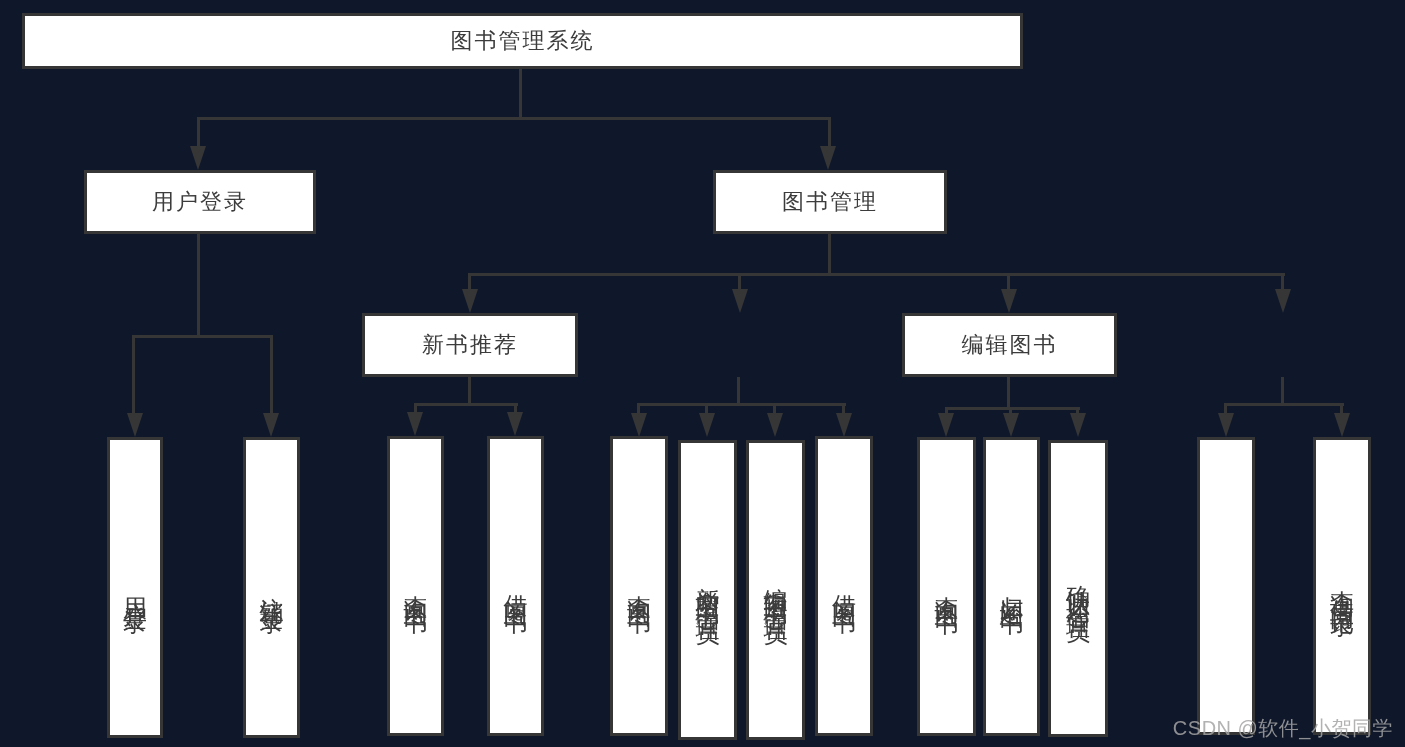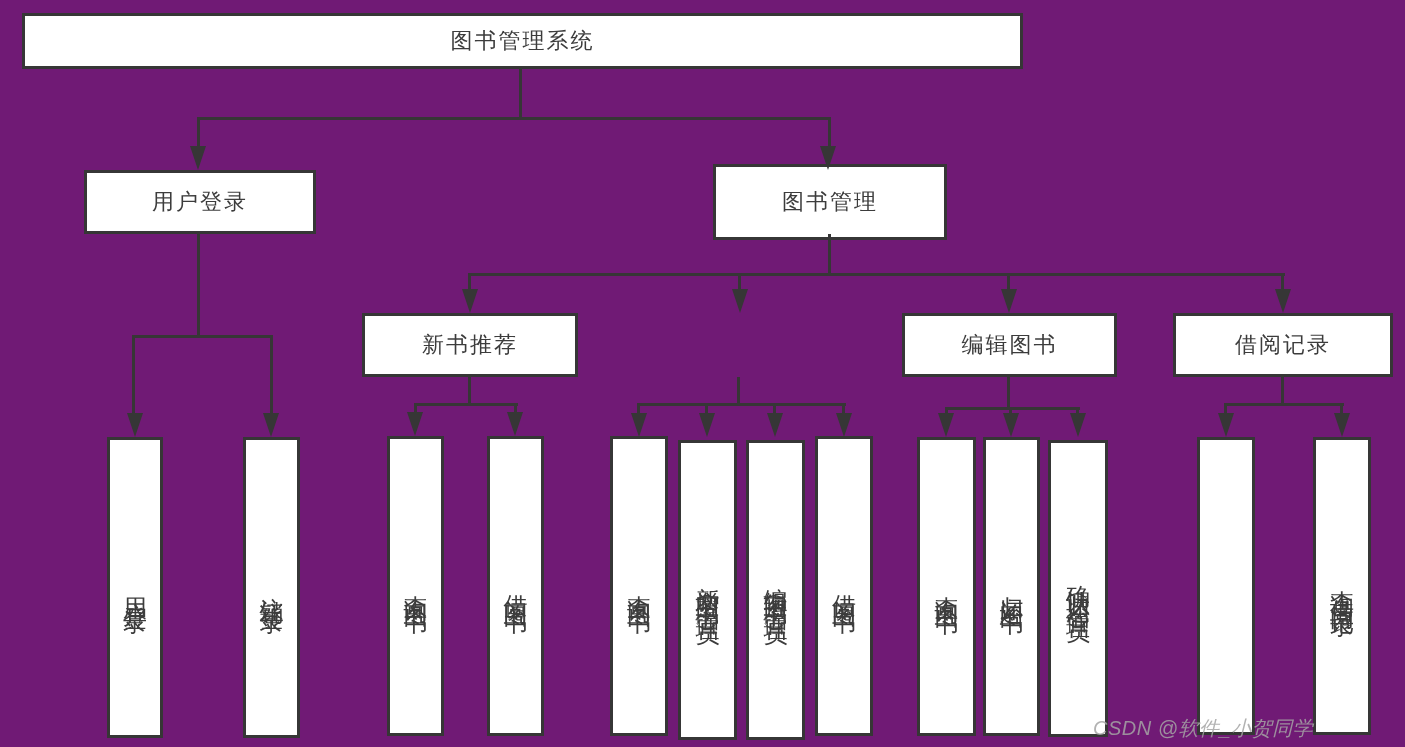--- a/index.html
+++ b/index.html
@@ -1,21 +1,21 @@
 <!DOCTYPE html>
 <html><head>
 <meta charset="utf-8">
 <title>图书管理系统</title>
 <style>
   html, body { margin: 0; padding: 0; background: #ffffff; }
   .canvas {
     position: relative;
     width: 1405px;
     height: 747px;
-    background: #701a75;
+    background: #0f172a;
     overflow: hidden;
     font-family: "Liberation Sans", sans-serif;
   }
   .box {
     position: absolute;
     box-sizing: border-box;
     border: 3px solid #363636;
     background: #ffffff;
     color: #3c3c3c;
     display: flex;
@@ -35,41 +35,40 @@
   .arrow {
     position: absolute;
     width: 0; height: 0;
     border-left: 8px solid transparent;
     border-right: 8px solid transparent;
     border-top: 24px solid #363636;
   }
   .watermark {
     position: absolute;
     left: 1093px; top: 715px; width: 300px;
+    text-align: right;
     font-size: 20px;
     letter-spacing: 0.5px;
     color: rgba(164,164,164,0.85);
     z-index: 10;
     white-space: nowrap;
-    font-style: italic;
   }
 </style>
 </head>
 <body>
 
 <div class="canvas">
 
   <div class="box root-box" style="left:22px;top:13px;width:1001px;height:56px;">图书管理系统</div>
 
   <div class="box hbox" style="left:84px;top:170px;width:232px;height:64px;">用户登录</div>
-  <div class="box hbox" style="left:713px;top:164px;width:234px;height:76px;">图书管理</div>
+  <div class="box hbox" style="left:713px;top:170px;width:234px;height:64px;">图书管理</div>
 
   <div class="box hbox" style="left:362px;top:313px;width:216px;height:64px;">新书推荐</div>
   <div class="box hbox" style="left:902px;top:313px;width:215px;height:64px;">编辑图书</div>
-  <div class="box hbox" style="left:1173px;top:313px;width:220px;height:64px;">借阅记录</div>
 
   <div class="box vbox" style="left:107px;top:437px;width:56px;height:301px;">用户登录</div>
   <div class="box vbox" style="left:243px;top:437px;width:57px;height:301px;">注销登录</div>
 
   <div class="box vbox" style="left:387px;top:436px;width:57px;height:300px;">查询图书</div>
   <div class="box vbox" style="left:487px;top:436px;width:57px;height:300px;">借阅图书</div>
 
   <div class="box vbox" style="left:610px;top:436px;width:58px;height:300px;">查询图书</div>
   <div class="box vbox" style="left:678px;top:440px;width:59px;height:300px;">新增图书（管理员）</div>
   <div class="box vbox" style="left:746px;top:440px;width:59px;height:300px;">编辑图书（管理员）</div>

